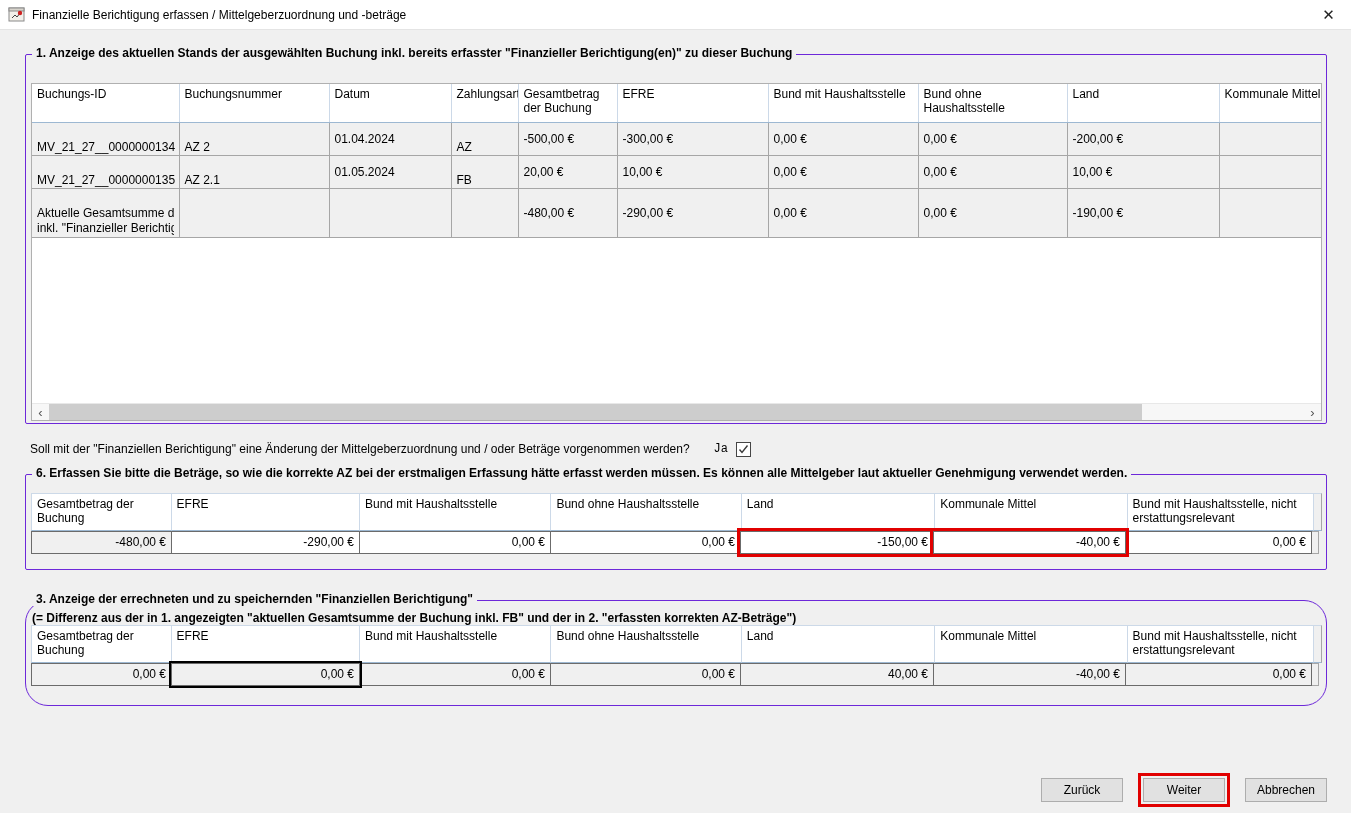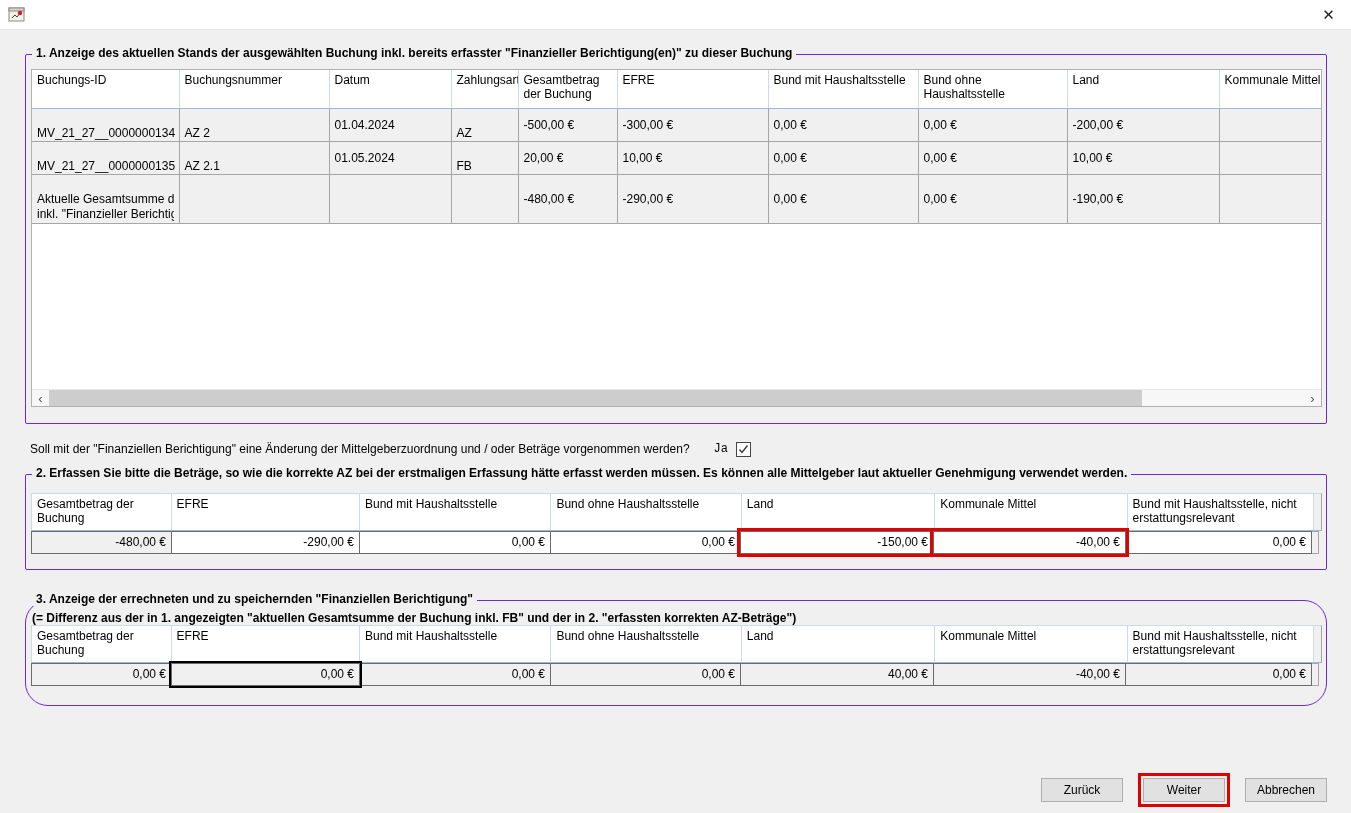--- a/index.html
+++ b/index.html
@@ -16,21 +16,21 @@
 
   
   .groupbox { position:relative; border:1px solid #6d28d9; border-radius:2px; background:#f0f0f0; }
   .gb-legend { position:absolute; top:-9px; left:6px; background:#f0f0f0; padding:0 4px; font-weight:bold; font-size:12px; white-space:nowrap; }
   .gb1 { margin-top:14px; height:370px; padding:14px 4px 0 5px; }
   .gb2 { margin-top:16px; height:96px; padding:18px 4px 0 5px; }
   .gb3 { margin-top:30px; height:106px; padding:4px 4px 0 5px;border-radius:23px; }
   .gb3-line2 { font-weight:bold; font-size:12px; margin:6px 0 0 1px; white-space:nowrap; }
 
   
-  .t1-viewport { border:1px solid #b0b0b0; background:#86efac; height:338px; display:flex; flex-direction:column; overflow:hidden; }
+  .t1-viewport { border:1px solid #b0b0b0; background:#86efac; height:338px; display:flex; flex-direction:column; overflow:hidden;margin-top:14px; }
   table.t1 { border-collapse:collapse; table-layout:fixed; width:1297px; flex:0 0 auto; }
   .t1 th { background:#ffffff; font-weight:normal; text-align:left; vertical-align:top; padding:3px 5px; height:38px; font-size:12px; border-right:1px solid #ccd9e8; border-bottom:1px solid #9db8d2; overflow:hidden; }
   .t1 td { background:#f0f0f0; height:33px; font-size:12px; padding:1px 5px; border-right:1px solid #a6a6a6; border-bottom:1px solid #a6a6a6; vertical-align:middle; overflow:hidden; white-space:nowrap; }
   .t1 td.va-top { vertical-align:top; padding-top:17px; }
   .t1 td.num { }
   .t1 td.clip div { white-space:nowrap; overflow:hidden; line-height:15px; }
   .t1-filler { flex:1 1 auto; background:#ffffff; }
 
   
   .hscroll { height:17px; flex:0 0 auto; background:#f7f7f7; display:flex; align-items:stretch; border-top:1px solid #e8e8e8; }
@@ -69,20 +69,21 @@
 
 <div>
 
   <div class="titlebar">
     <svg class="app-icon" viewBox="0 0 17 17">
       <rect x="1" y="2" width="15" height="13" fill="#f2f0ea" stroke="#8a8a8a"></rect>
       <rect x="1" y="2" width="15" height="3" fill="#d8d4cc" stroke="#8a8a8a"></rect>
       <path d="M4 12 L7 9 L9 11 L13 6" stroke="#444" fill="none" stroke-width="1"></path>
       <circle cx="12" cy="7" r="2.2" fill="#cc2222"></circle>
     </svg>
+    <span class="title-text">Finanzielle Berichtigung erfassen / Mittelgeberzuordnung und -beträge</span>
     <span class="close-btn">✕</span>
   </div>
 
   <div class="content">
 
     <div class="groupbox gb1">
       <span class="gb-legend">1. Anzeige des aktuellen Stands der ausgewählten Buchung inkl. bereits erfasster "Finanzieller Berichtigung(en)" zu dieser Buchung</span>
 
       <div class="t1-viewport">
         <table class="t1">
@@ -169,21 +170,21 @@
       <span class="q-text">Soll mit der "Finanziellen Berichtigung" eine Änderung der Mittelgeberzuordnung und / oder Beträge vorgenommen werden?</span>
       <span class="q-ja">Ja</span>
       <span class="checkbox">
         <svg viewBox="0 0 11 11">
           <path d="M1.5 5.5 L4 8.5 L9.5 1.5" stroke="#3a3a3a" stroke-width="1.4" fill="none"></path>
         </svg>
       </span>
     </div>
 
     <div class="groupbox gb2">
-      <span class="gb-legend">2. Erfassen Sie bitte die Beträge, so wie die korrekte AZ bei der erstmaligen Erfassung hätte erfasst werden müssen. Es können alle Mittelgeber laut aktueller Genehmigung verwendet werden.</span>
+      <span class="gb-legend">6. Erfassen Sie bitte die Beträge, so wie die korrekte AZ bei der erstmaligen Erfassung hätte erfasst werden müssen. Es können alle Mittelgeber laut aktueller Genehmigung verwendet werden.</span>
       <div>
         <div class="grid-head">
           <div class="gh c0">Gesamtbetrag der Buchung</div>
           <div class="gh c1">EFRE</div>
           <div class="gh c2">Bund mit Haushaltsstelle</div>
           <div class="gh c3">Bund ohne Haushaltsstelle</div>
           <div class="gh c4">Land</div>
           <div class="gh c5">Kommunale Mittel</div>
           <div class="gh c6">Bund mit Haushaltsstelle, nicht erstattungsrelevant</div>
           <div class="strip-h"></div>

